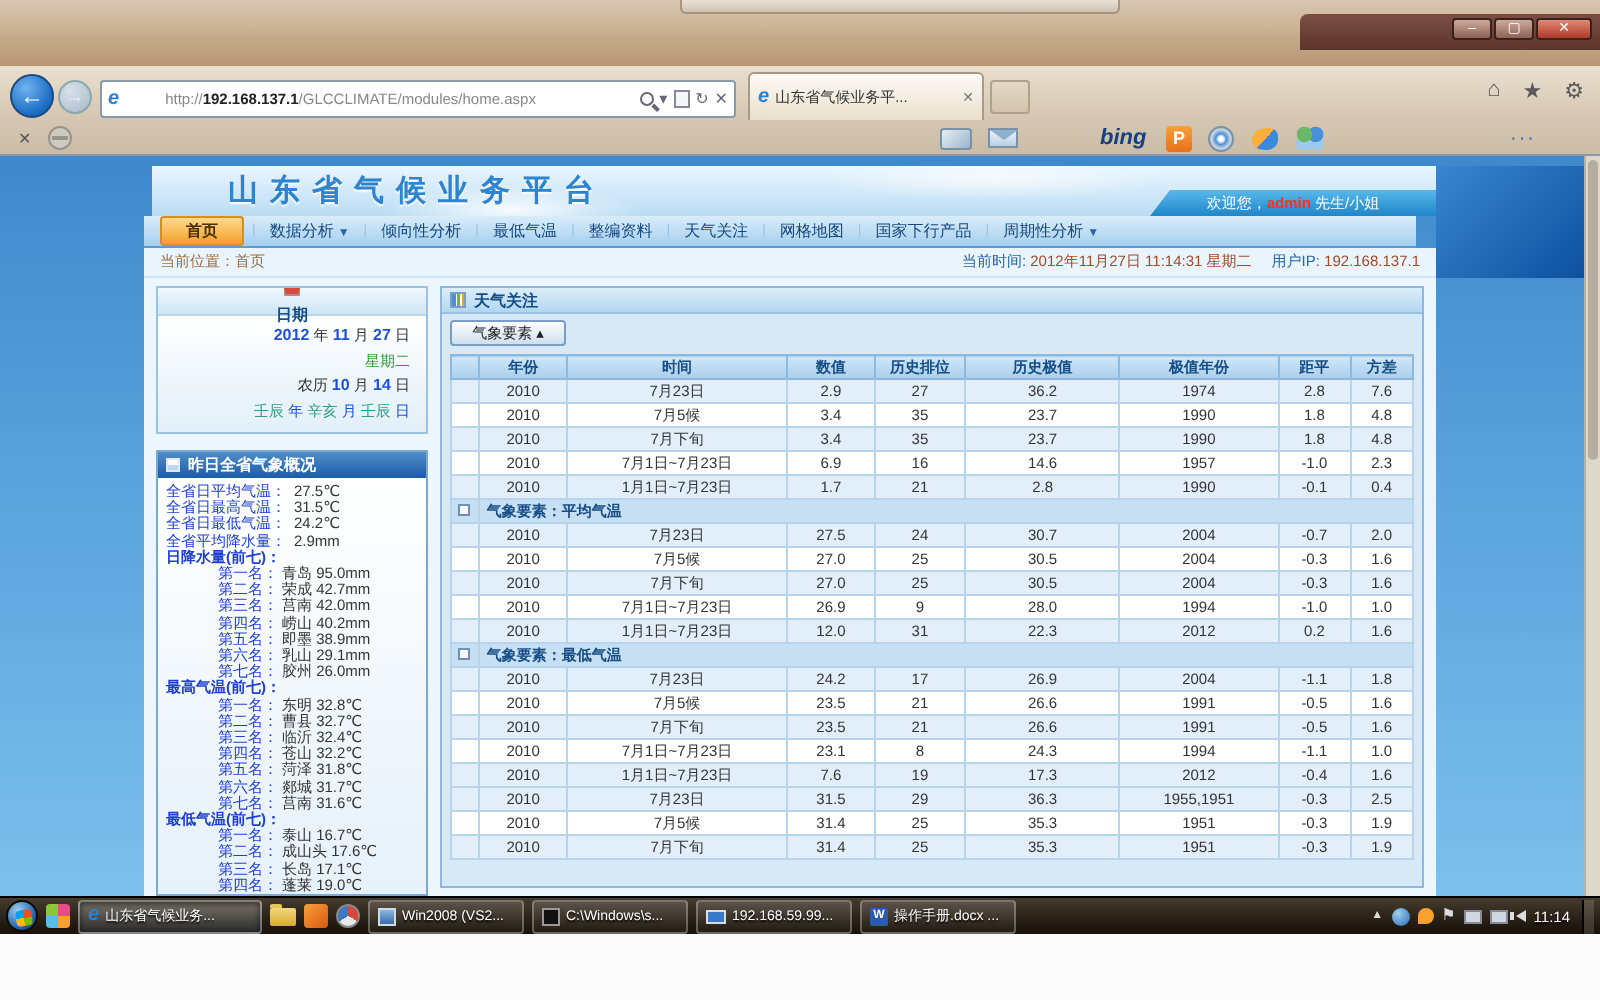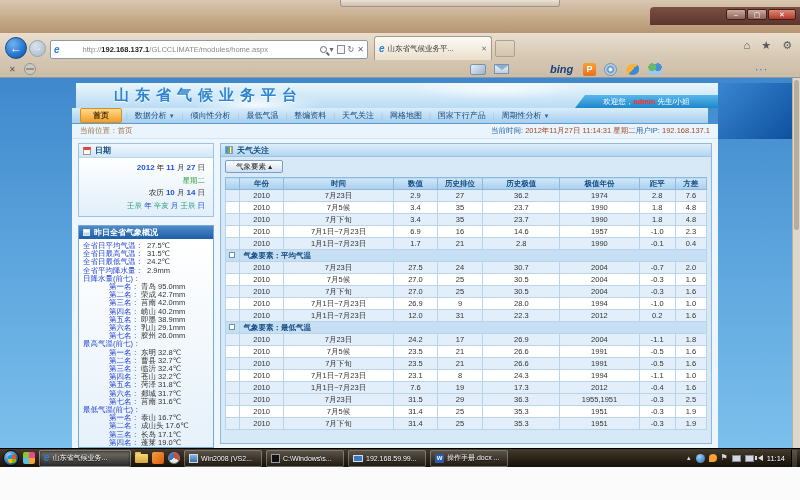--- a/index.html
+++ b/index.html
@@ -75,45 +75,45 @@
     background:linear-gradient(180deg,#d9edfb,#a6cfee); border-bottom:1px solid #5d9bd0;
     display:flex; align-items:center; padding-left:8px; font-size:8px; color:#17497e; }
   .nav-item { padding:0 7px; white-space:nowrap; }
   .nav-item.active { background:linear-gradient(180deg,#ffd98e,#f1a028); border:1px solid #d88f1e;
     border-radius:2px; color:#4a2f00; font-weight:bold; padding:1px 12px; margin-right:4px; }
   .nav-arrow { display:none; font-size:6px; color:#2a64a8; margin-left:2px; }
   .nav-sep { color:#9bc4e4; font-size:7px; }
   .crumb { position:absolute; left:72px; top:46px; width:646px; height:15px; background:#e9f4fd;
     border-bottom:1px solid #cfe4f4; display:flex; align-items:center; padding:0 8px; font-size:7.5px; }
   .crumb-left { color:#9a7040; }
-  .crumb-right { margin-left:auto; display:flex; }
+  .crumb-right { margin-left:auto; display:flex; gap:10px; }
   .c-lab { color:#2a64a8; }
   .c-val { color:#a04a28; }
 
   .content { position:absolute; left:72px; top:61px; width:646px; height:309px; background:#eef6fd; }
 
   
   .sidebar { position:absolute; left:6px; top:4px; width:136px; }
   .panel { border:1px solid #9cc2e2; background:#fff; margin-bottom:8px; overflow:hidden; }
   .cal-head { height:14px; background:linear-gradient(180deg,#f0f8fe,#cfe6f7); border-bottom:1px solid #b8d6ec;
-    display:flex; align-items:center; gap:4px; padding:0 4px; font-size:8px; font-weight:bold; color:#174e85; }
+    display:flex; align-items:center; gap:4px; padding:0 4px; font-size:8px; font-weight:bold; color:#174e85;flex-direction:column; }
   .cal-icon { width:8px; height:8px; background:#fff; border:1px solid #b88; border-top:3px solid #d84a3a; }
   .cal-body { height:58px; background:linear-gradient(180deg,#fff,#e2eff9); text-align:right; padding:4px 8px 0 0; font-size:7.5px; line-height:12.5px; color:#333; }
   .num { color:#1f51d8; font-weight:bold; font-size:8px; }
   .wk { color:#2f9e38; }
   .gz { color:#2f9e7e; }
   .gzu { color:#1f51d8; }
 
   .ov-head { height:13px; background:linear-gradient(180deg,#4f8cc8,#1d5da8); display:flex; align-items:center; gap:4px; padding:0 4px; font-size:8px; font-weight:bold; color:#fff; }
   .ov-icon { width:7px; height:7px; background:linear-gradient(180deg,#fff 45%,#bcd8f0 55%); border:1px solid #dce8f4; }
   .ov-body { height:208px; background:linear-gradient(180deg,#fff,#e6f1fa); padding:3px 2px 0 4px; font-size:7.5px; line-height:8.2px; overflow:hidden; }
   .ov-line { display:flex; white-space:nowrap; }
   .ov-line .lab { color:#1f3fd0; width:64px; }
   .ov-line .val { color:#333; }
-  .ov-sec { color:#1f3fd0; font-weight:normal; }
+  .ov-sec { color:#1f3fd0; font-weight:bold; }
   .rank-line { display:flex; white-space:nowrap; }
   .rank-line .sp { width:26px; }
   .rank-line .lab { color:#1f3fd0; width:32px; }
   .rank-line .val { color:#333; }
 
   
   .main-panel { position:absolute; left:148px; top:4px; width:492px; height:301px; border:1px solid #8fb8dc; overflow:hidden; background:#d7e8f6; }
   .main-head { height:13px; background:linear-gradient(180deg,#ddeefb,#b2d6f0); border-bottom:1px solid #9cc2e2;
     display:flex; align-items:center; gap:4px; padding:0 4px; font-size:8px; font-weight:bold; color:#174e85; }
   .chart-icon { width:8px; height:8px; background:linear-gradient(90deg,#4a90d8 30%,#fff 30%,#fff 40%,#78b048 40%,#78b048 70%,#fff 70%,#fff 80%,#e8a030 80%); border:1px solid #7aa0c4; }

